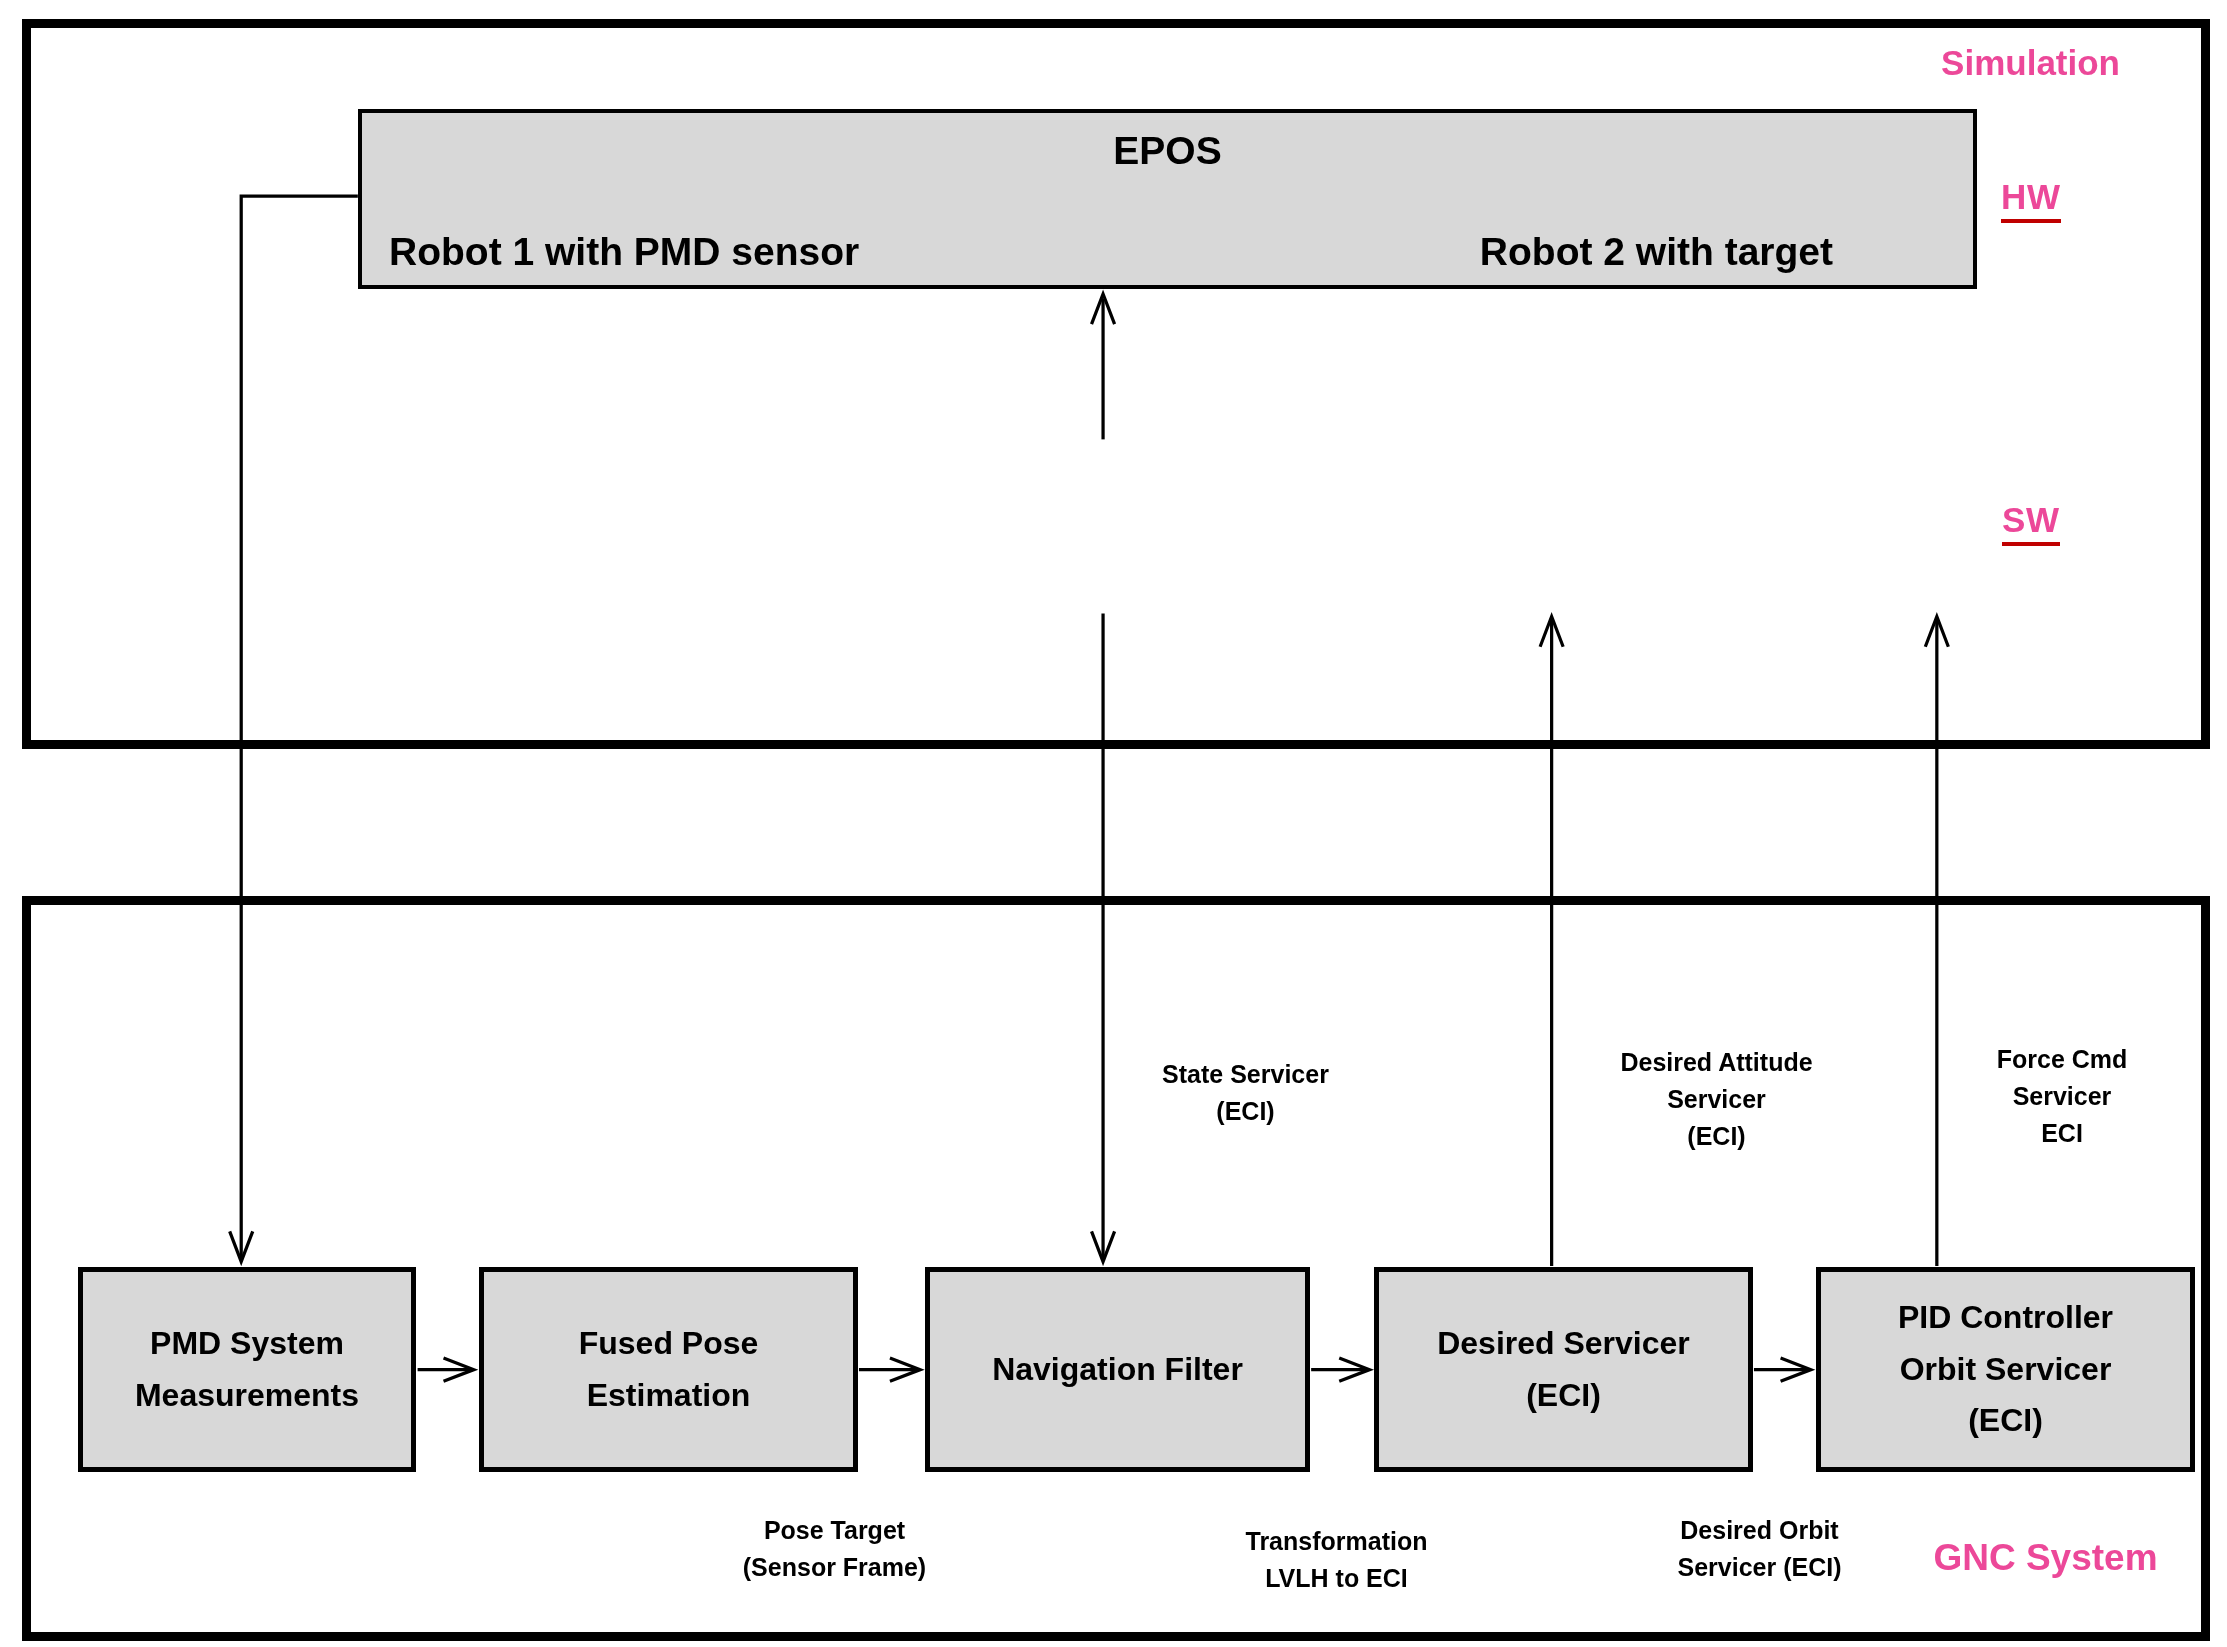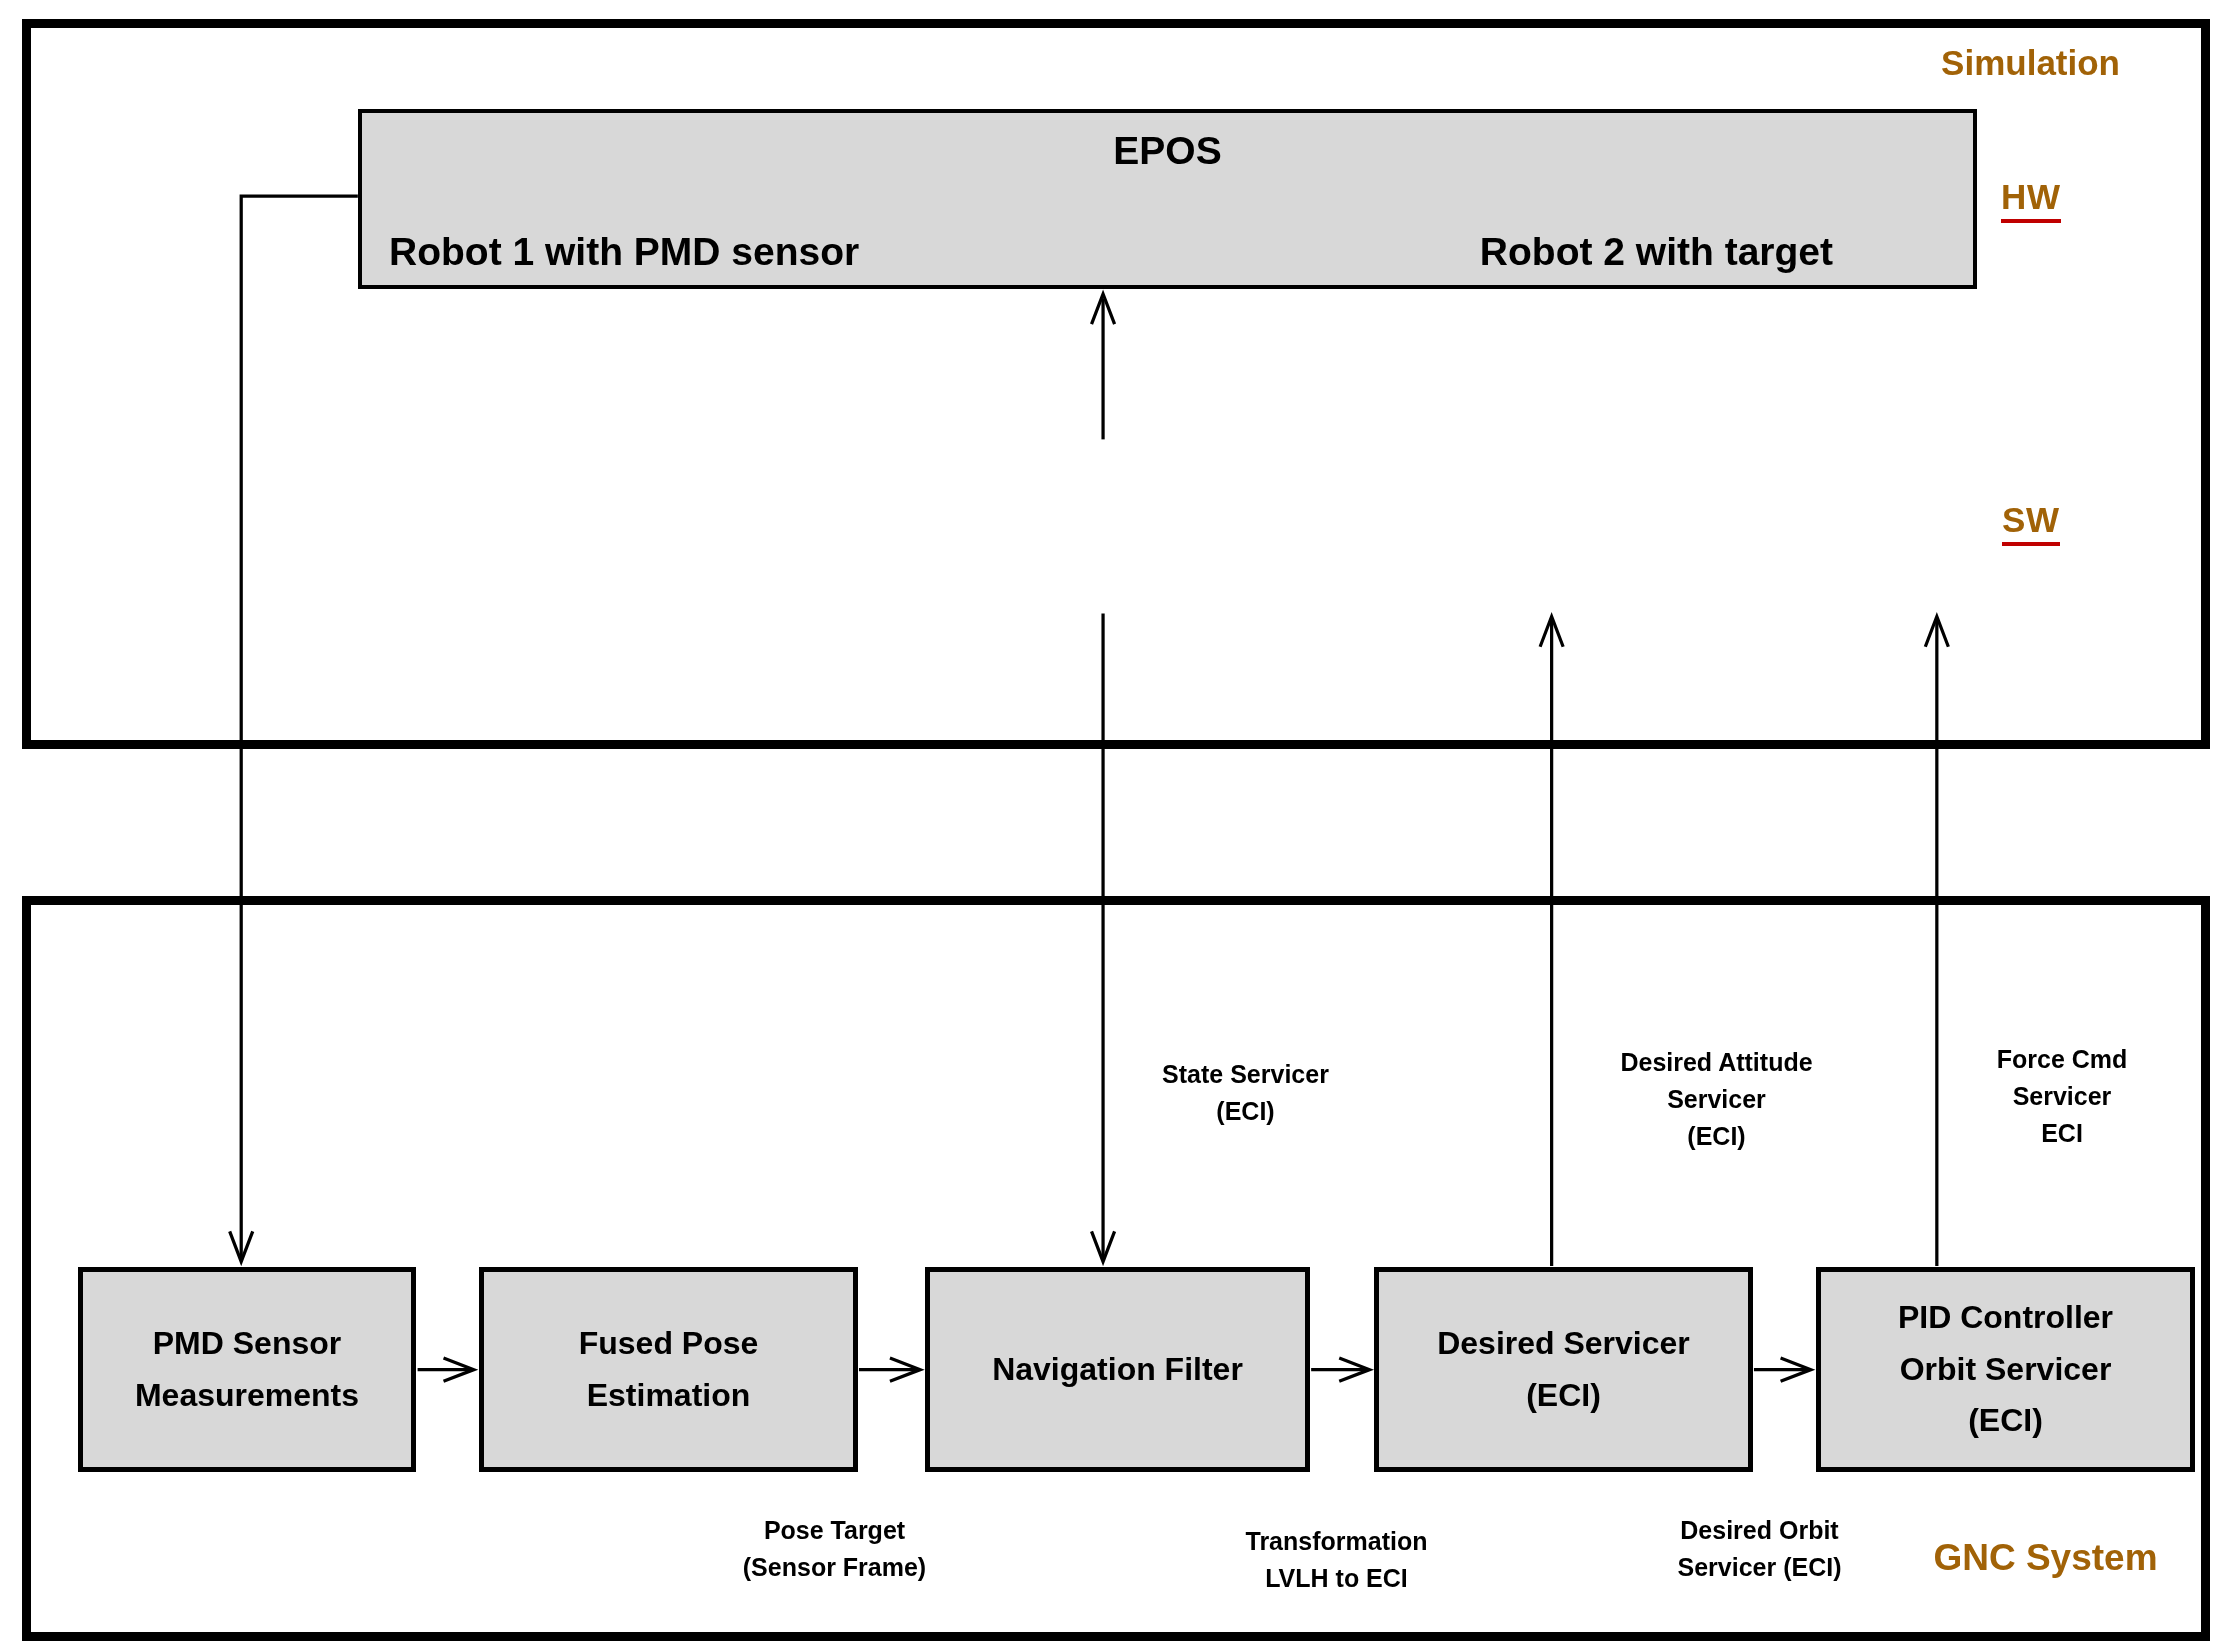--- a/index.html
+++ b/index.html
@@ -62,21 +62,21 @@
     font-size:32px;
     line-height:1.62;
     white-space:pre-line;
   }
   #pmd-box      { left:78px;  width:338px; }
   #fused-box    { left:479px;  width:379px; }
   #nav-box      { left:925px; width:385px; }
   #guidance-box { left:1374px; width:379px; }
   #pid-box      { left:1816px; width:379px; }
 
-  .red { color:#a16207; }
+  .red { color:#ec4899; }
   .seclabel { position:absolute; font-size:35px; }
   #sim-label { top:43px; right:107px; }
   #gnc-label { left:1887px; top:1537px; width:317px; text-align:center; font-size:37px; }
   .hwsw {
     position:absolute;
     font-size:35px;
     border-bottom:4.3px solid #C00000;
     padding-bottom:2.2px;
     letter-spacing:0.7px;
   }
@@ -162,21 +162,21 @@
 
   <div class="gbox" id="epos-box">
     <div class="epos-title">EPOS</div>
     <div class="epos-robots">
       <span>Robot 1 with PMD sensor</span>
       <span>Robot 2 with target</span>
     </div>
   </div>
 
 
-  <div class="pbox" id="pmd-box">PMD Sensor
+  <div class="pbox" id="pmd-box">PMD System
 Measurements</div>
   <div class="pbox" id="fused-box">Fused Pose
 Estimation</div>
   <div class="pbox" id="nav-box">Navigation Filter</div>
   <div class="pbox" id="guidance-box">Desired Servicer
 (ECI)</div>
   <div class="pbox" id="pid-box">PID Controller
 Orbit Servicer
 (ECI)</div>
 

